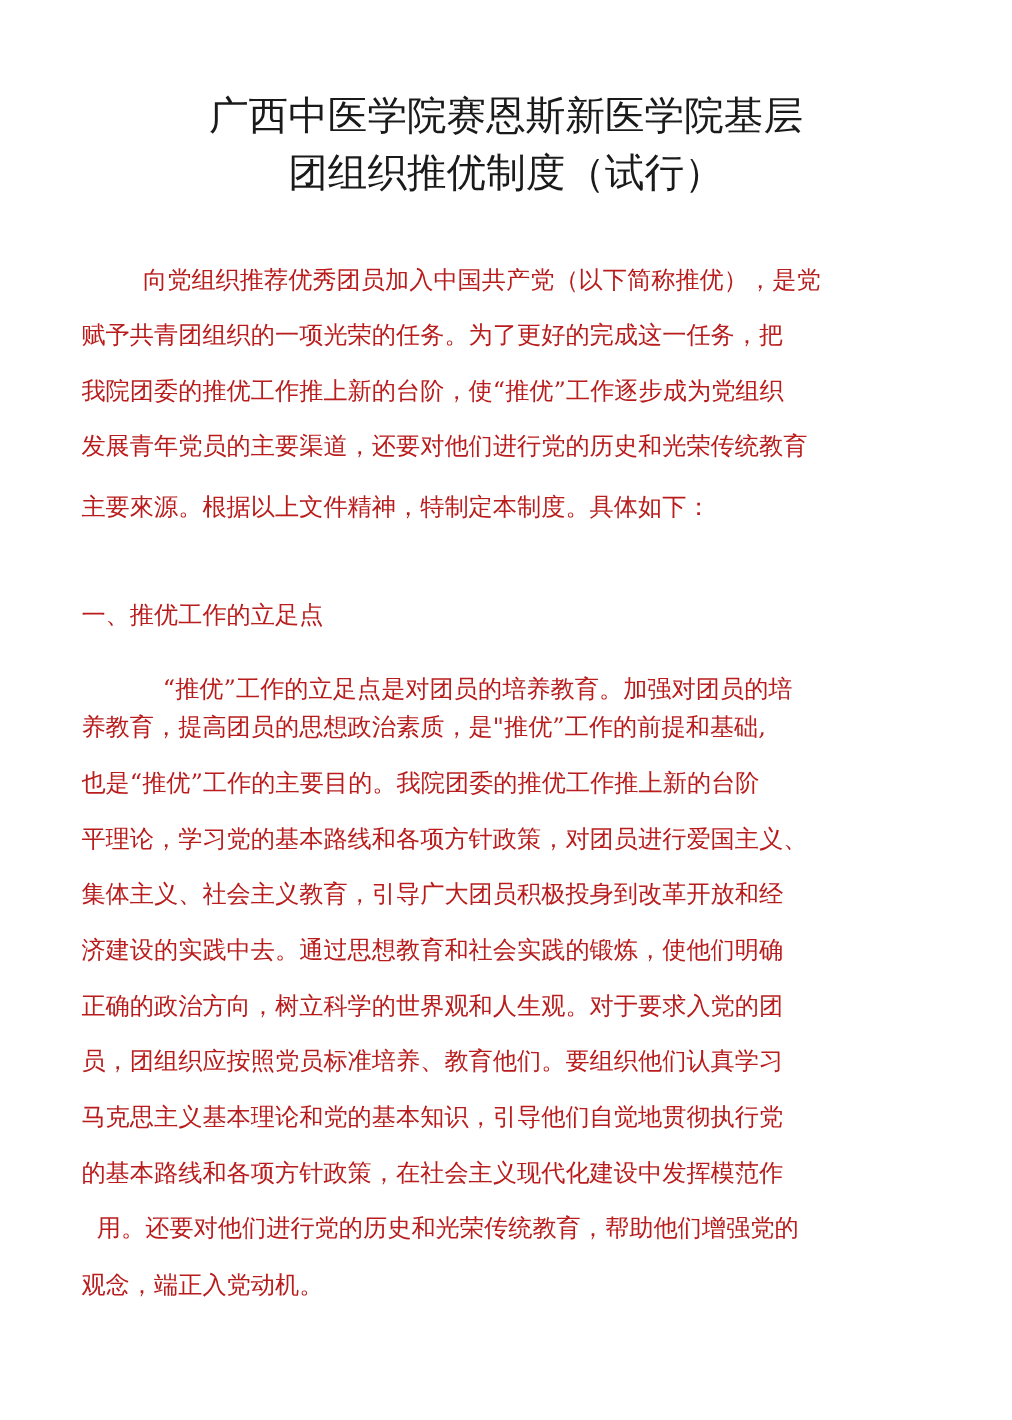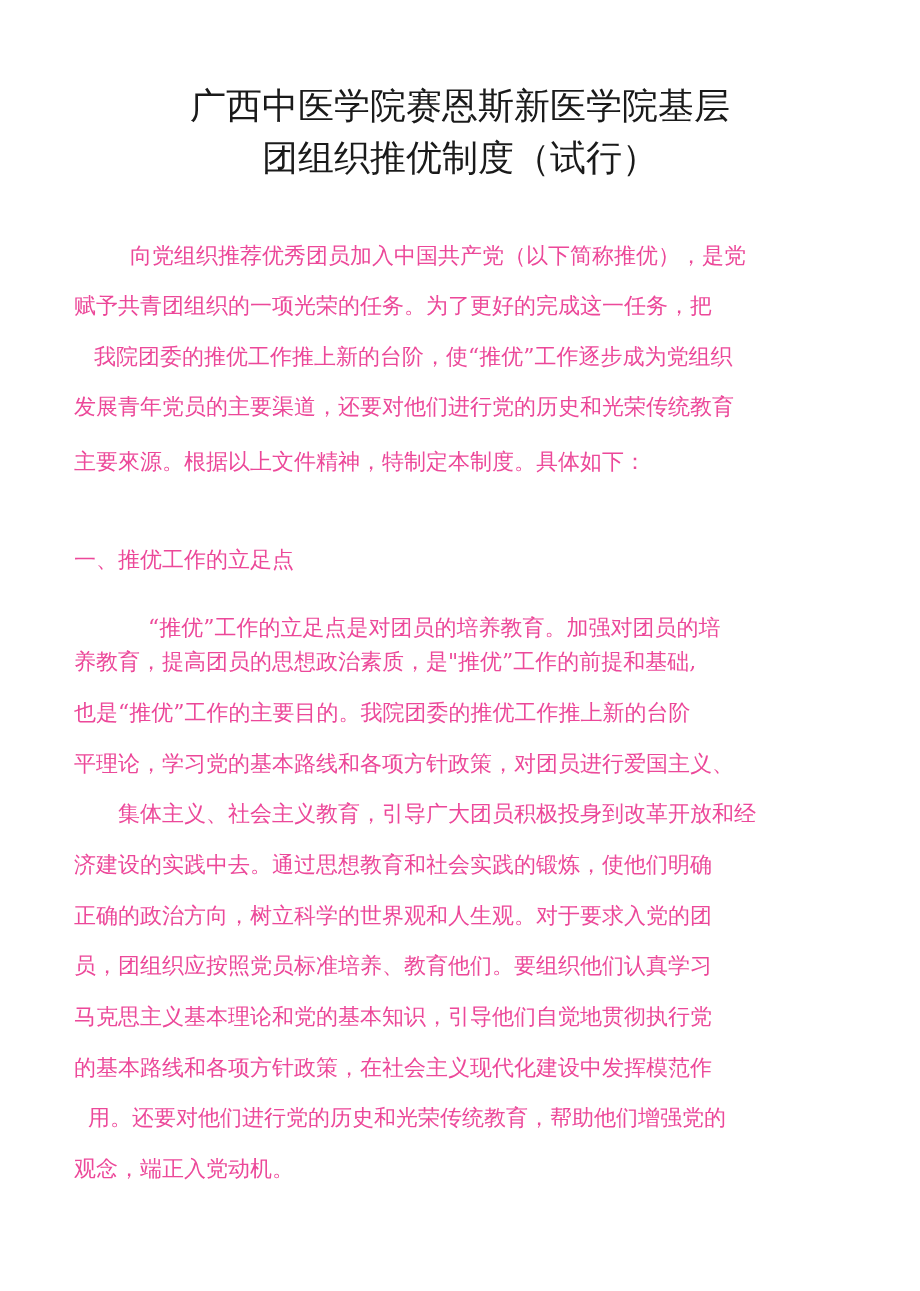--- a/index.html
+++ b/index.html
@@ -30,47 +30,47 @@
     line-height: 44px;
     white-space: nowrap;
     color: #1a1a1a;
   }
   .line {
     position: absolute;
     left: 74px;
     font-size: 22px;
     line-height: 30px;
     white-space: nowrap;
-    color: #ec4899;
+    color: #b91c1c;
     letter-spacing: 0px;
   }
   .indent1 { left: 130px; }
   .indent2 { left: 148px; }
 </style>
 </head>
 <body>
 
 <div class="page">
 
   <div class="title-line" style="top:84px;">广西中医学院赛恩斯新医学院基层</div>
   <div class="title-line" style="top:136px;">团组织推优制度（试行）</div>
 
   <div class="line indent1" style="top:241px;">向党组织推荐优秀团员加入中国共产党（以下简称推优），是党</div>
   <div class="line" style="top:291px;">赋予共青团组织的一项光荣的任务。为了更好的完成这一任务，把</div>
-  <div class="line" style="top:342px;margin-left:20px;">我院团委的推优工作推上新的台阶，使“推优”工作逐步成为党组织</div>
+  <div class="line" style="top:342px;">我院团委的推优工作推上新的台阶，使“推优”工作逐步成为党组织</div>
   <div class="line" style="top:392px;">发展青年党员的主要渠道，还要对他们进行党的历史和光荣传统教育</div>
   <div class="line" style="top:447px;">主要來源。根据以上文件精神，特制定本制度。具体如下：</div>
 
   <div class="line" style="top:545px;">一、推优工作的立足点</div>
 
   <div class="line indent2" style="top:613px;">“推优”工作的立足点是对团员的培养教育。加强对团员的培</div>
   <div class="line" style="top:647px;">养教育，提高团员的思想政治素质，是"推优”工作的前提和基础,</div>
   <div class="line" style="top:698px;">也是“推优”工作的主要目的。我院团委的推优工作推上新的台阶</div>
   <div class="line" style="top:749px;">平理论，学习党的基本路线和各项方针政策，对团员进行爱国主义、</div>
-  <div class="line" style="top:799px;margin-left:44px;">集体主义、社会主义教育，引导广大团员积极投身到改革开放和经</div>
+  <div class="line" style="top:799px;">集体主义、社会主义教育，引导广大团员积极投身到改革开放和经</div>
   <div class="line" style="top:850px;">济建设的实践中去。通过思想教育和社会实践的锻炼，使他们明确</div>
   <div class="line" style="top:901px;">正确的政治方向，树立科学的世界观和人生观。对于要求入党的团</div>
   <div class="line" style="top:951px;">员，团组织应按照党员标准培养、教育他们。要组织他们认真学习</div>
   <div class="line" style="top:1002px;">马克思主义基本理论和党的基本知识，引导他们自觉地贯彻执行党</div>
   <div class="line" style="top:1053px;">的基本路线和各项方针政策，在社会主义现代化建设中发挥模范作</div>
   <div class="line" style="top:1103px;margin-left:14px;">用。还要对他们进行党的历史和光荣传统教育，帮助他们增强党的</div>
   <div class="line" style="top:1154px;">观念，端正入党动机。</div>
 
 </div>
 

